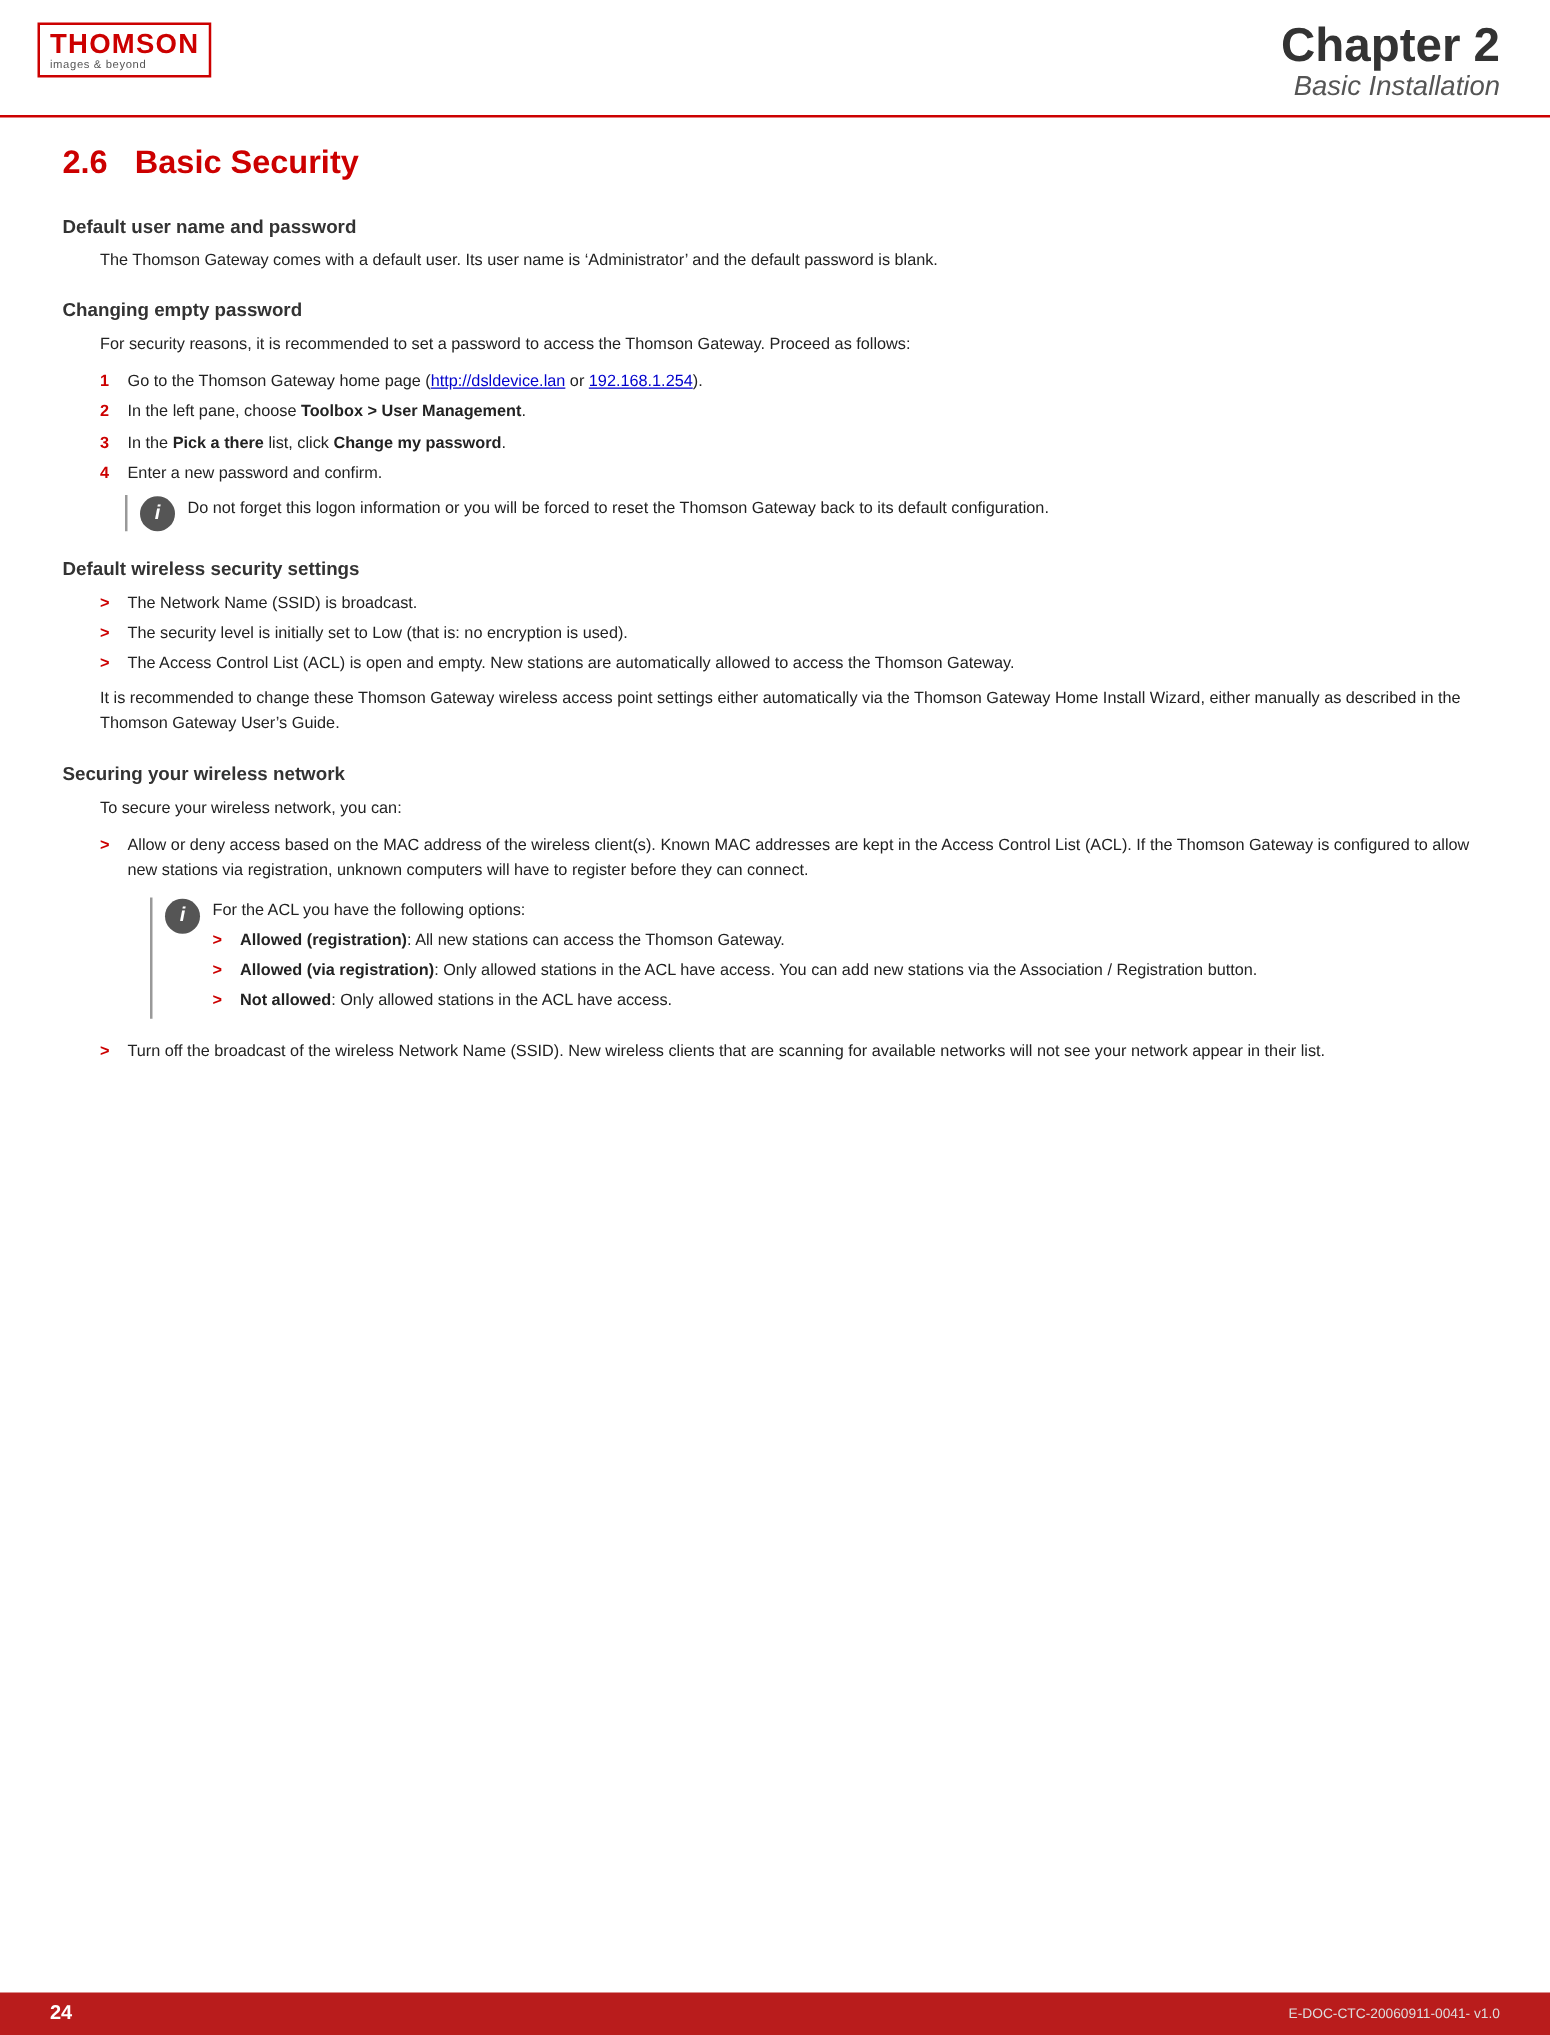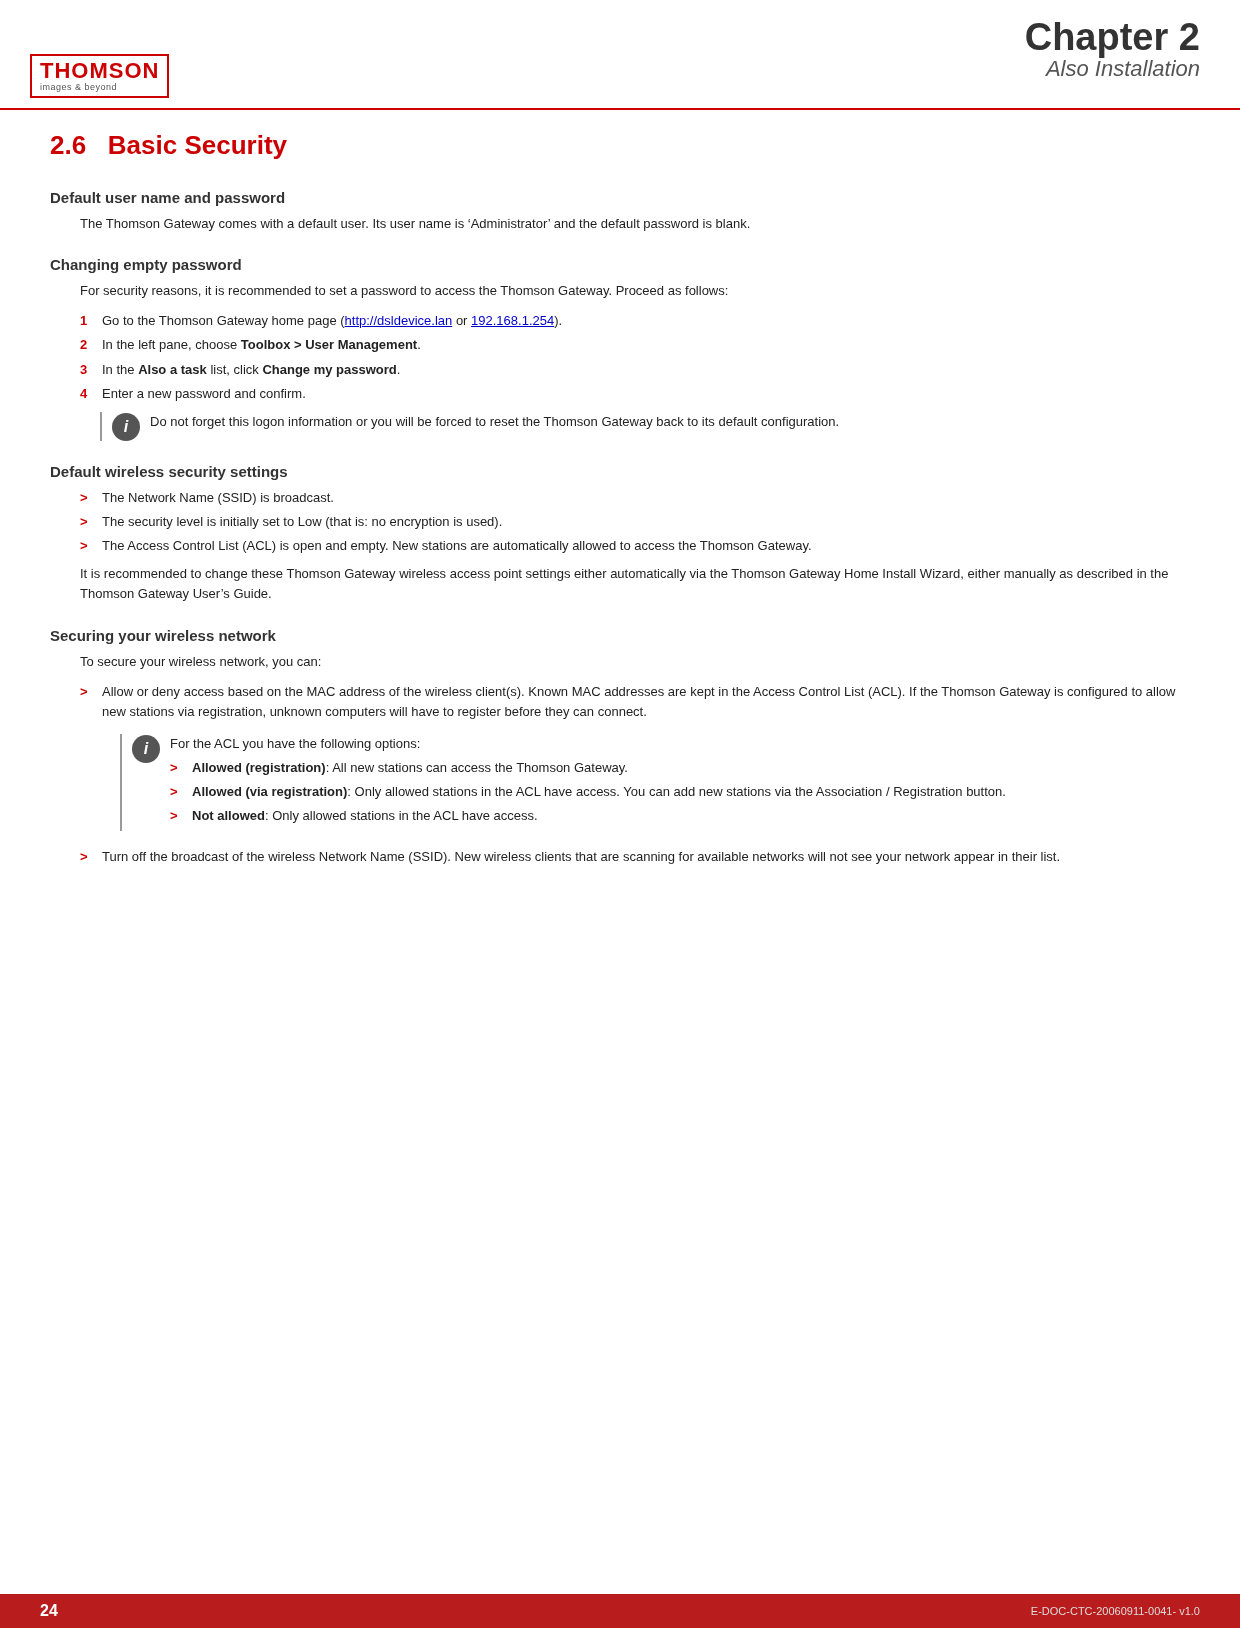--- a/index.html
+++ b/index.html
@@ -17,21 +17,20 @@
     .header {
       display: flex;
       justify-content: space-between;
       align-items: flex-start;
       padding: 18px 40px 10px 30px;
       border-bottom: 2px solid #cc0000;
     }
     .logo-area {
       display: flex;
       align-items: center;
-      margin-top: 36px;
     }
     .logo-box {
       border: 2px solid #cc0000;
       padding: 4px 8px 4px 8px;
       display: inline-block;
     }
     .logo-thomson {
       font-size: 22px;
       font-weight: bold;
       color: #cc0000;
@@ -224,21 +223,21 @@
 
 <div class="header">
   <div class="logo-area">
     <div class="logo-box">
       <span class="logo-thomson">THOMSON</span>
       <span class="logo-tagline">images &amp; beyond</span>
     </div>
   </div>
   <div class="chapter-area">
     <span class="chapter-number">Chapter 2</span>
-    <span class="chapter-subtitle">Also Installation</span>
+    <span class="chapter-subtitle">Basic Installation</span>
   </div>
 </div>
 
 <div class="main-content">
 
   <div class="section-title">
     <span>2.6</span>&nbsp;&nbsp;&nbsp;<span>Basic Security</span>
   </div>
 
   <div class="section-separator">
@@ -262,21 +261,21 @@
       <li>
         <span class="num-marker">2</span>
         <span class="num-content">
           In the left pane, choose <span class="bold">Toolbox &gt; User Management</span>.
         </span>
       </li>
 
       <li>
         <span class="num-marker">3</span>
         <span class="num-content">
-          In the <span class="bold">Also a task</span> list, click <span class="bold">Change my password</span>.
+          In the <span class="bold">Pick a there</span> list, click <span class="bold">Change my password</span>.
         </span>
       </li>
 
       <li>
         <span class="num-marker">4</span>
         <span class="num-content">
           Enter a new password and confirm.
         </span>
       </li>
     </ul>

